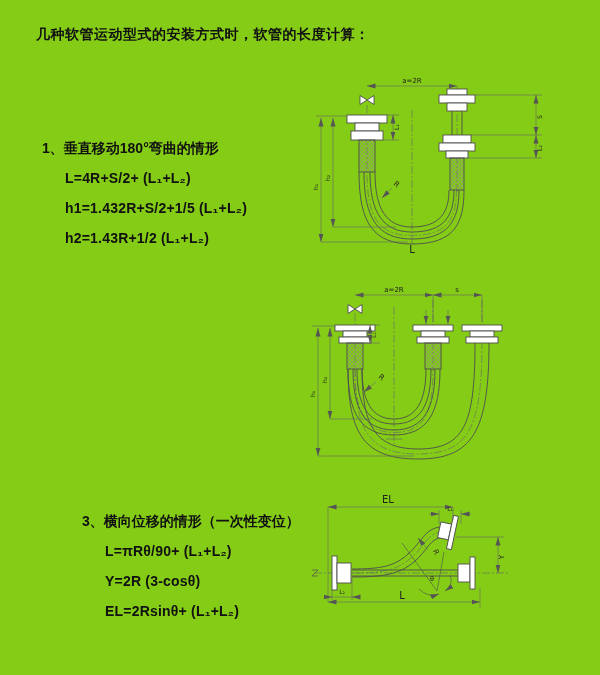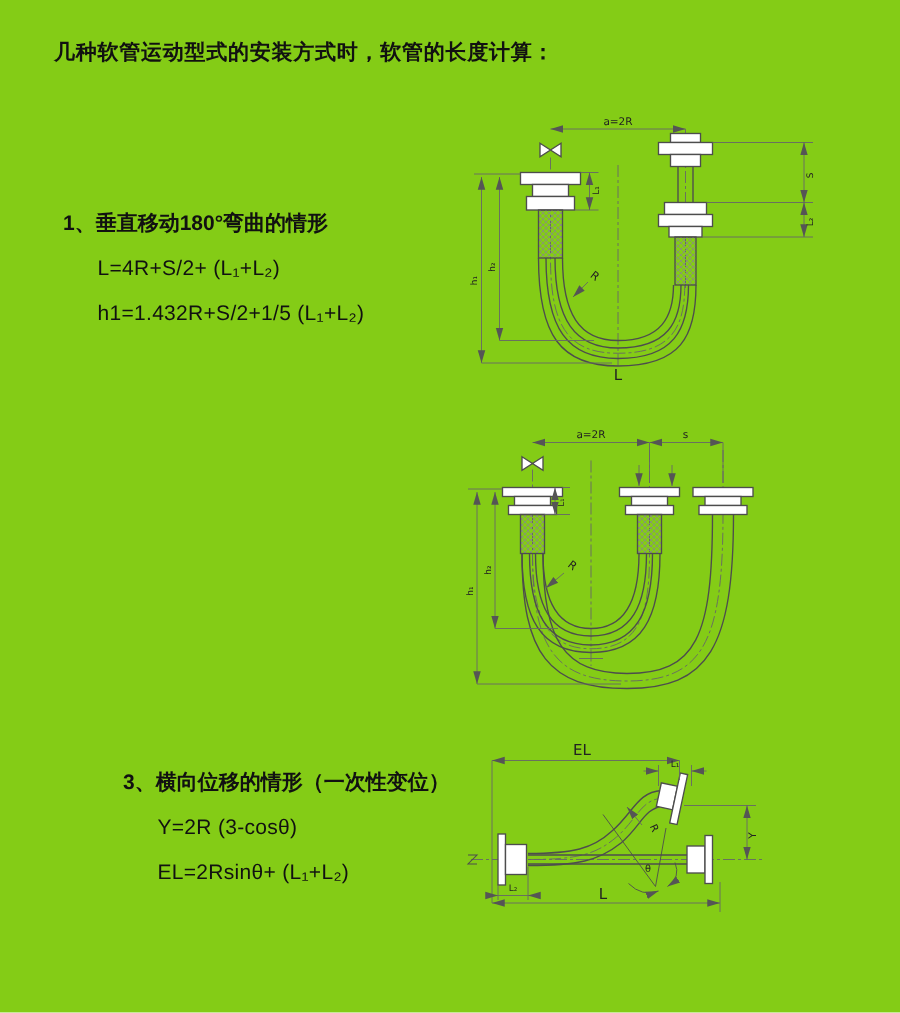--- a/index.html
+++ b/index.html
@@ -6,21 +6,21 @@
   .page{
     position:relative;width:600px;height:675px;background:#84cc16;overflow:hidden;
     font-family:"Liberation Sans","DejaVu Sans",sans-serif;color:#111;
   }
   .title{
     position:absolute;left:36px;top:26px;font-size:14px;font-weight:bold;
     letter-spacing:0.5px;white-space:nowrap;
   }
   .section{position:absolute;left:42px;}
   .section .heading{font-size:14px;font-weight:bold;line-height:18px;white-space:nowrap;}
-  .section .formulas{margin-top:6px;}
+  .section .formulas{margin-top:6px;font-weight:bold;}
   .section .formula{
     font-size:14px;line-height:30px;height:30px;padding-left:23px;
     letter-spacing:0.2px;white-space:nowrap;
   }
   #sec1{top:104px;margin-top:35px;}
   #sec2{top:298px;}
   #sec3{top:512px;margin-left:40px;}
   .diagram{position:absolute;}
   #d1{left:296px;top:72px;}
   #d2{left:296px;top:282px;}
@@ -33,27 +33,29 @@
 
 <div class="page">
 
   <div class="title">几种软管运动型式的安装方式时，软管的长度计算：</div>
 
   <div class="section" id="sec1">
     <div class="heading">1、垂直移动180°弯曲的情形</div>
     <div class="formulas">
       <div class="formula">L=4R+S/2+ (L₁+L₂)</div>
       <div class="formula">h1=1.432R+S/2+1/5 (L₁+L₂)</div>
+      <div class="formula">h2=1.43R+1/2 (L₁+L₂)</div>
     </div>
   </div>
 
 
   <div class="section" id="sec3">
     <div class="heading">3、横向位移的情形（一次性变位）</div>
     <div class="formulas">
+      <div class="formula">L=πRθ/90+ (L₁+L₂)</div>
       <div class="formula">Y=2R (3-cosθ)</div>
       <div class="formula">EL=2Rsinθ+ (L₁+L₂)</div>
     </div>
   </div>
 
   <div class="diagram" id="d1">
   <svg width="260" height="190" viewBox="0 0 260 190">
     <defs>
       <marker id="d1a" markerWidth="10" markerHeight="8" refX="8.5" refY="3.5" orient="auto-start-reverse" markerUnits="userSpaceOnUse">
         <path d="M0,1 L8.5,3.5 L0,6 z" fill="#555"></path>

